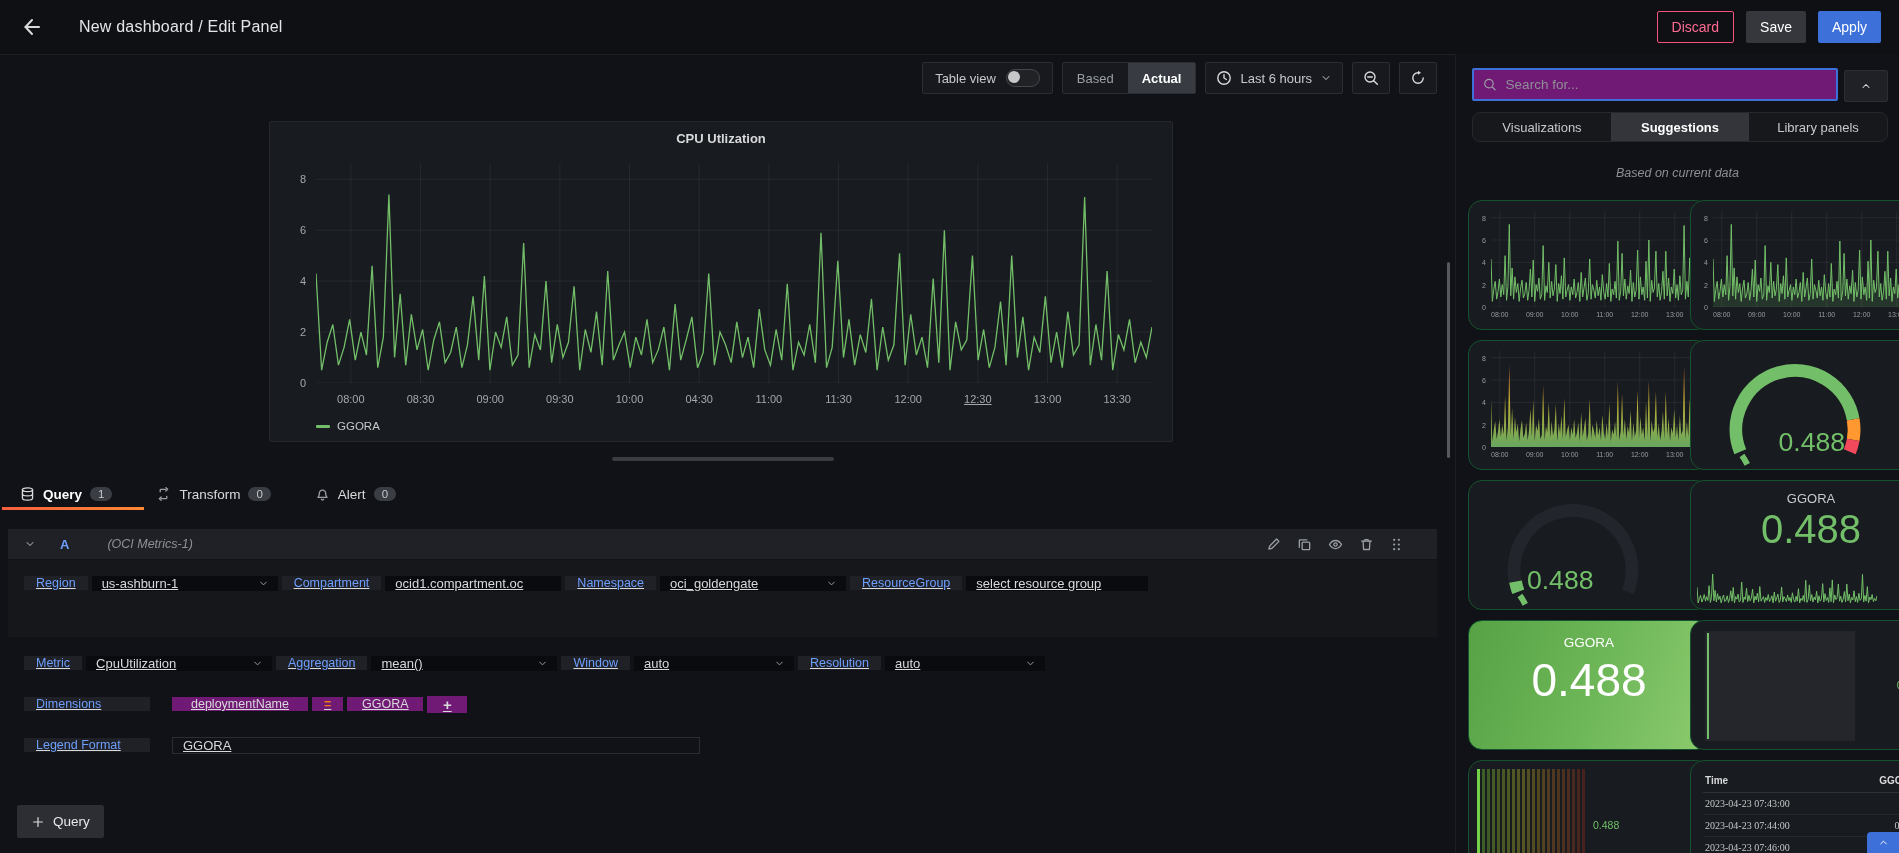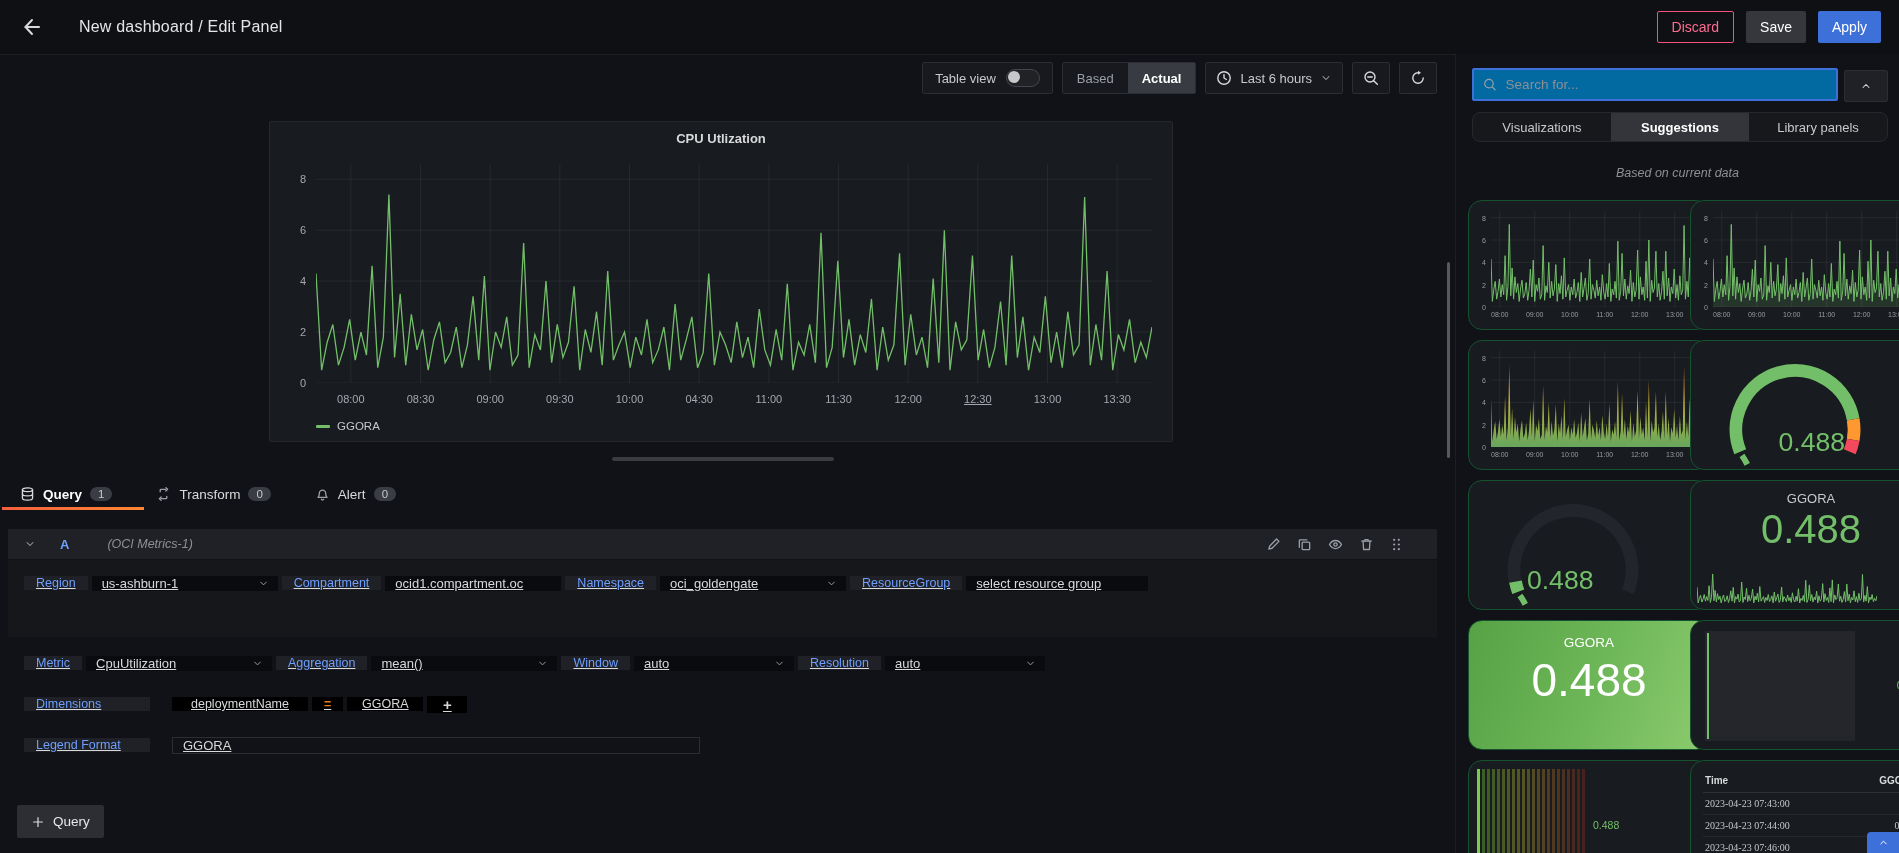--- a/index.html
+++ b/index.html
@@ -64,30 +64,30 @@
   .qds{color:#8e9095;font-style:italic;margin-left:38px;}
   .qrow-icons{position:absolute;right:34px;display:flex;gap:16px;align-items:center;}
   .qrow-icons .ic{cursor:pointer;display:flex;}
   .qbody-band{position:absolute;left:8px;top:560px;width:1429px;height:77px;background:#15171b;}
 
   .fieldrow{position:absolute;display:flex;gap:4px;align-items:center;height:34px;text-decoration:underline;}
   .flabel{background:#1f2126;color:#6e9fff;font-size:12.5px;display:flex;align-items:center;padding:0 12px;box-sizing:border-box;}
   .fselect,.finput{background:#0a0b0e;color:#d8d9da;font-size:13px;display:flex;align-items:center;
                    padding:0 10px;box-sizing:border-box;position:relative;cursor:pointer;}
   .fselect .caret{position:absolute;right:9px;}
-  .fbox{background:#000000;color:#d8d9da;font-size:12.5px;display:flex;align-items:center;justify-content:center;padding:0 12px;cursor:pointer;}
+  .fbox{background:#701a75;color:#d8d9da;font-size:12.5px;display:flex;align-items:center;justify-content:center;padding:0 12px;cursor:pointer;}
   .fbox.eq{color:#eb7b18;font-weight:700;}
   .legendfmt-input{background:#111217;border:1px solid #2b2d33;color:#d8d9da;font-size:13px;
                    display:flex;align-items:center;padding:0 10px;box-sizing:border-box;}
   .addquery{position:absolute;left:17px;top:805px;height:33px;padding:0 14px;background:#2c2e33;border-radius:2px;
             display:flex;align-items:center;gap:8px;font-size:13.5px;color:#e6e7e9;cursor:pointer;}
 
   
   .sidebar{position:absolute;left:1455px;top:54px;width:444px;height:799px;background:#111217;border-left:1px solid #1c1e22;box-sizing:border-box;}
-  .search-box{position:absolute;left:16px;top:14px;width:366px;height:33px;background:#0369a1;
+  .search-box{position:absolute;left:16px;top:14px;width:366px;height:33px;background:#701a75;
               border:2px solid #3d71d9;border-radius:2px;display:flex;align-items:center;box-sizing:border-box;}
   .search-box input{background:transparent;border:none;outline:none;color:#d8d9da;font-size:13.5px;width:100%;}
   .search-box input::placeholder{color:#8e8f96;}
   .collapse-btn{position:absolute;right:11px;top:16px;width:42px;height:30px;background:#1f2126;border:1px solid #2c2e33;
                 border-radius:2px;display:flex;align-items:center;justify-content:center;cursor:pointer;}
   .vt-tabs{position:absolute;left:16px;top:58px;right:11px;height:30px;display:flex;background:#17181c;
            border:1px solid #26282d;border-radius:8px;box-sizing:border-box;}
   .vt-tab{flex:1;display:flex;align-items:center;justify-content:center;font-size:13px;color:#c7c8ca;cursor:pointer;}
   .vt-tab.active{background:#33353a;color:#ffffff;font-weight:700;}
   .sb-subtitle{position:absolute;left:0;right:0;top:112px;text-align:center;font-style:italic;font-size:12.5px;color:#8d8f94;}

